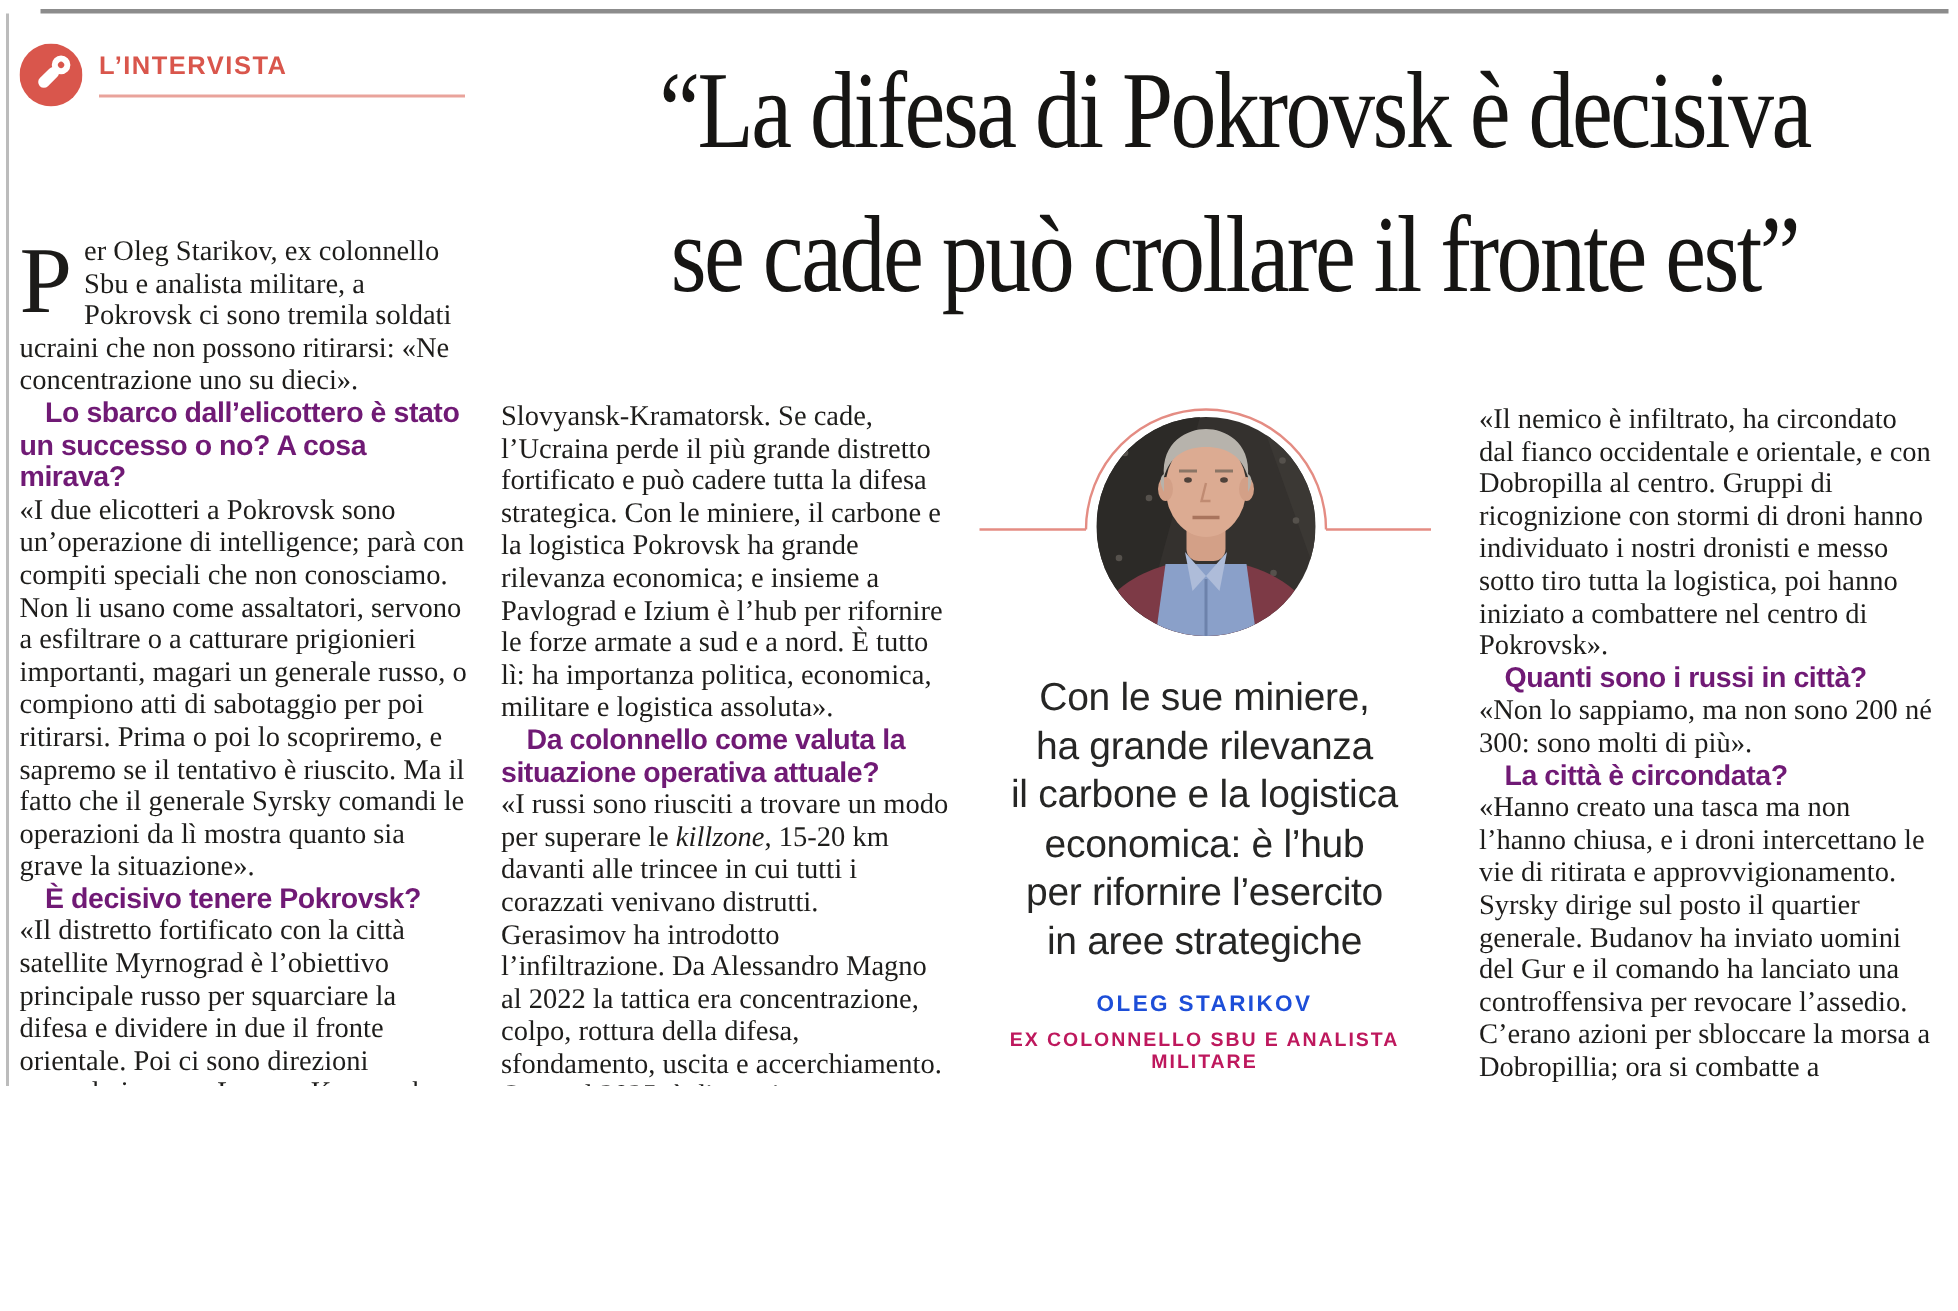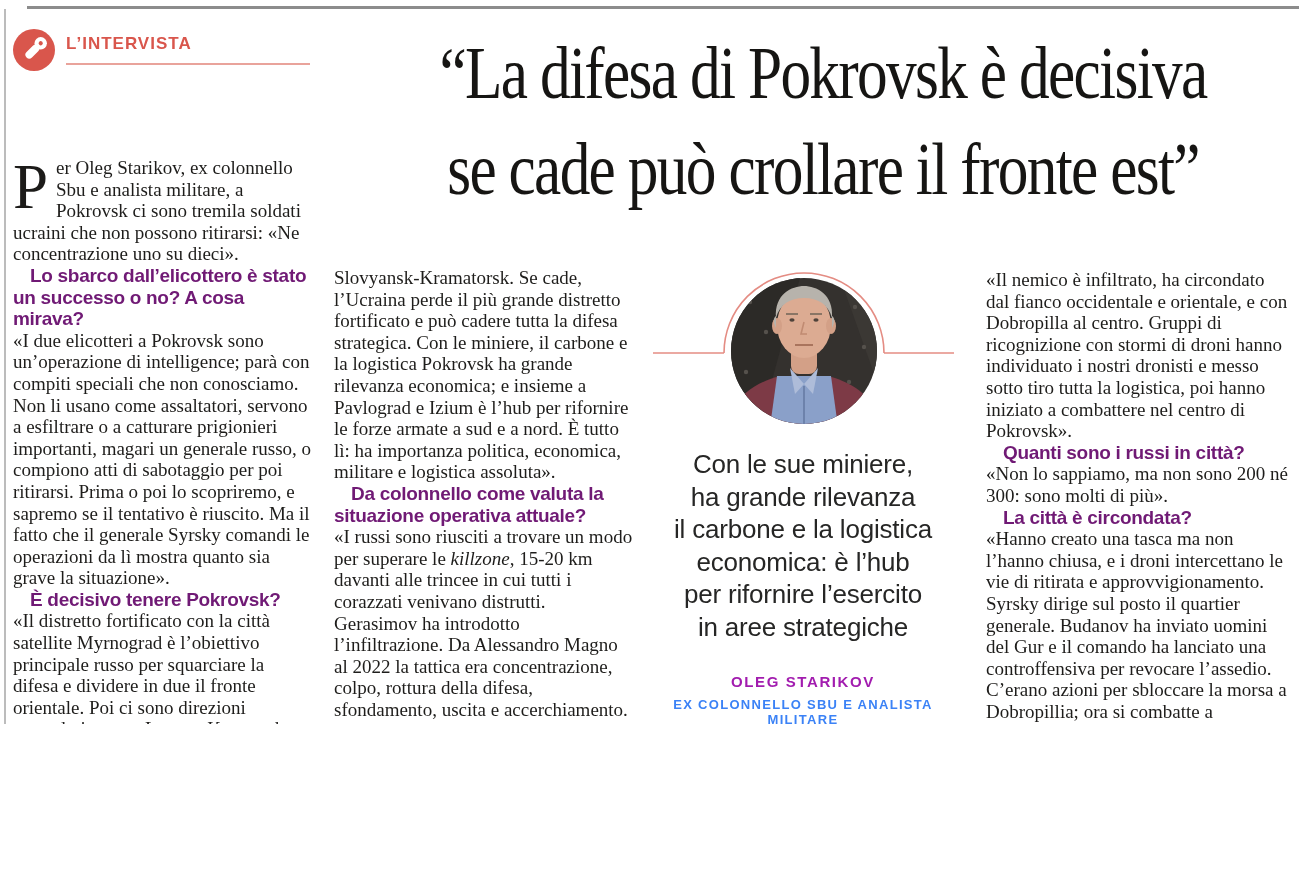--- a/index.html
+++ b/index.html
@@ -44,26 +44,26 @@
   .ital { font-style:italic; }
 
   
   .center-col { position:absolute; left:650px; top:262px; width:306px; text-align:center; }
   .portrait-art { display:block; margin:0 auto; }
   .quote-line {
     font-family:"Liberation Sans", sans-serif; font-size:26px; line-height:32.5px;
     color:#262625; letter-spacing:-0.2px;
   }
   .pq-name {
-    margin-top:30px; font-family:"Liberation Sans", sans-serif; font-weight:bold;
-    font-size:15px; letter-spacing:1.6px; color:#a21caf;
+    margin-top:18px; font-family:"Liberation Sans", sans-serif; font-weight:bold;
+    font-size:15px; letter-spacing:1.6px; color:#1d4ed8;
   }
   .pq-role {
     margin-top:7px; font-family:"Liberation Sans", sans-serif; font-weight:bold;
-    font-size:13px; letter-spacing:1.3px; color:#3b82f6;
+    font-size:13px; letter-spacing:1.3px; color:#be185d;
   }
 </style>
 </head>
 <body>
 
 <div class="page">
 
   <div class="top-rule"></div>
   <div class="left-rule"></div>
 

